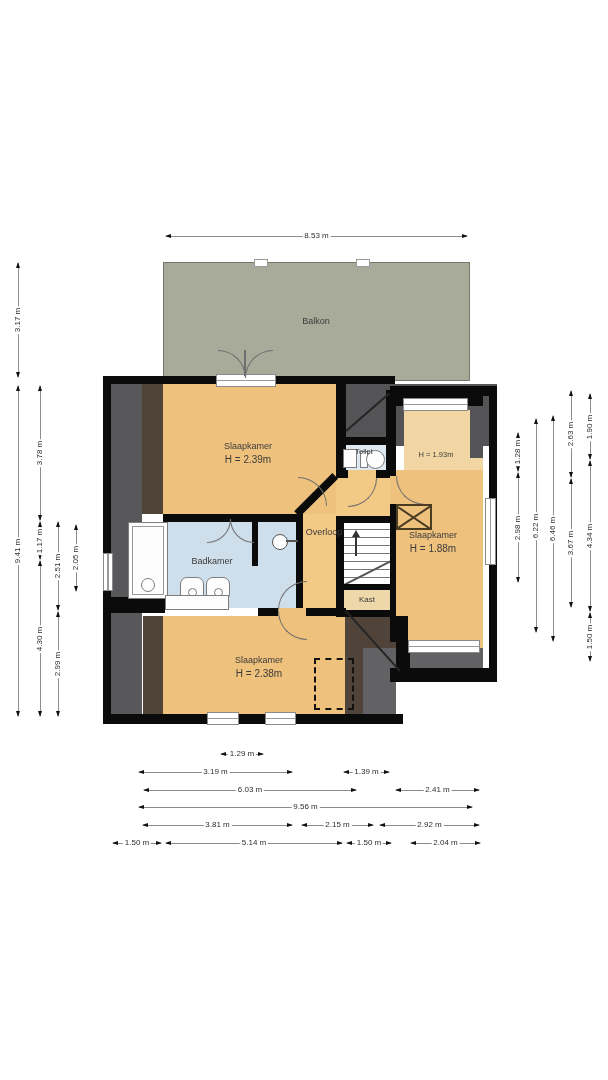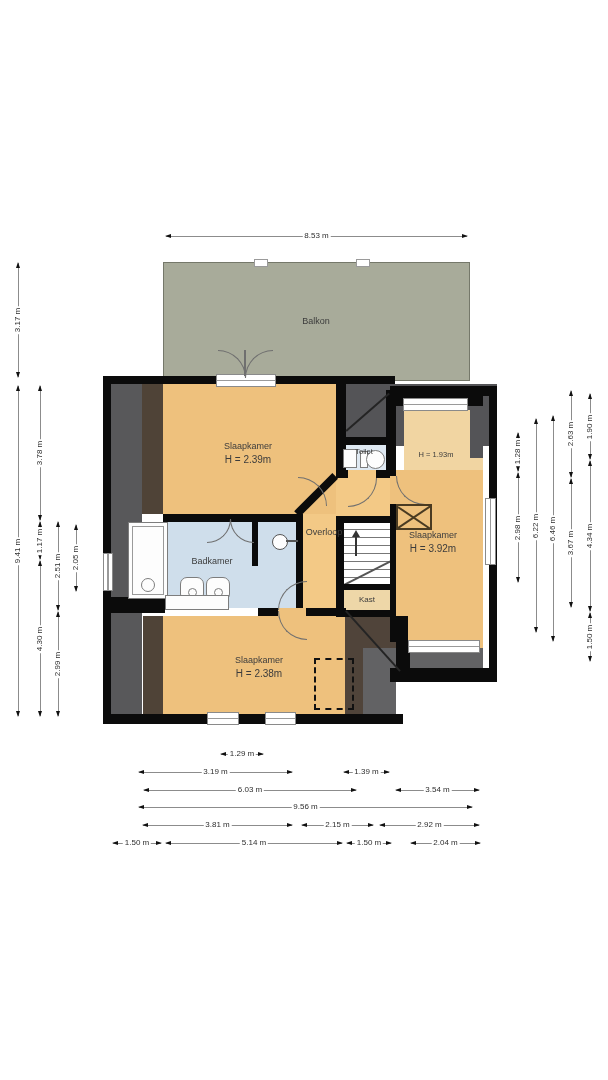--- a/index.html
+++ b/index.html
@@ -159,21 +159,21 @@
     <span>H = 1.93m</span>
   </div>
   <div class="rl" style="left:162px;top:556px;width:100px;">
     <span>Badkamer</span>
   </div>
   <div class="rl" style="left:284px;top:527px;width:80px;">
     <span>Overloop</span>
   </div>
   <div class="rl" style="left:393px;top:530px;width:80px;">
     <span>Slaapkamer</span>
-    <span class="ht">H = 3.92m</span>
+    <span class="ht">H = 1.88m</span>
   </div>
   <div class="rl" style="left:344px;top:595px;width:46px;font-size:8px;">
     <span>Kast</span>
   </div>
   <div class="rl" style="left:199px;top:655px;width:120px;">
     <span>Slaapkamer</span>
     <span class="ht">H = 2.38m</span>
   </div>
 
   <div id="dims">
@@ -306,21 +306,21 @@
       <div class="dim h" style="left: 143px; top: 785px; width: 214px; height: 10px;">
         <div class="ln"></div>
         <div class="a a1"></div>
         <div class="a a2"></div>
         <span class="lb">6.03 m</span>
       </div>
       <div class="dim h" style="left: 395px; top: 785px; width: 85px; height: 10px;">
         <div class="ln"></div>
         <div class="a a1"></div>
         <div class="a a2"></div>
-        <span class="lb">3.54 m</span>
+        <span class="lb">2.41 m</span>
       </div>
       <div class="dim h" style="left: 138px; top: 802px; width: 335px; height: 10px;">
         <div class="ln"></div>
         <div class="a a1"></div>
         <div class="a a2"></div>
         <span class="lb">9.56 m</span>
       </div>
       <div class="dim h" style="left: 142px; top: 820px; width: 151px; height: 10px;">
         <div class="ln"></div>
         <div class="a a1"></div>

